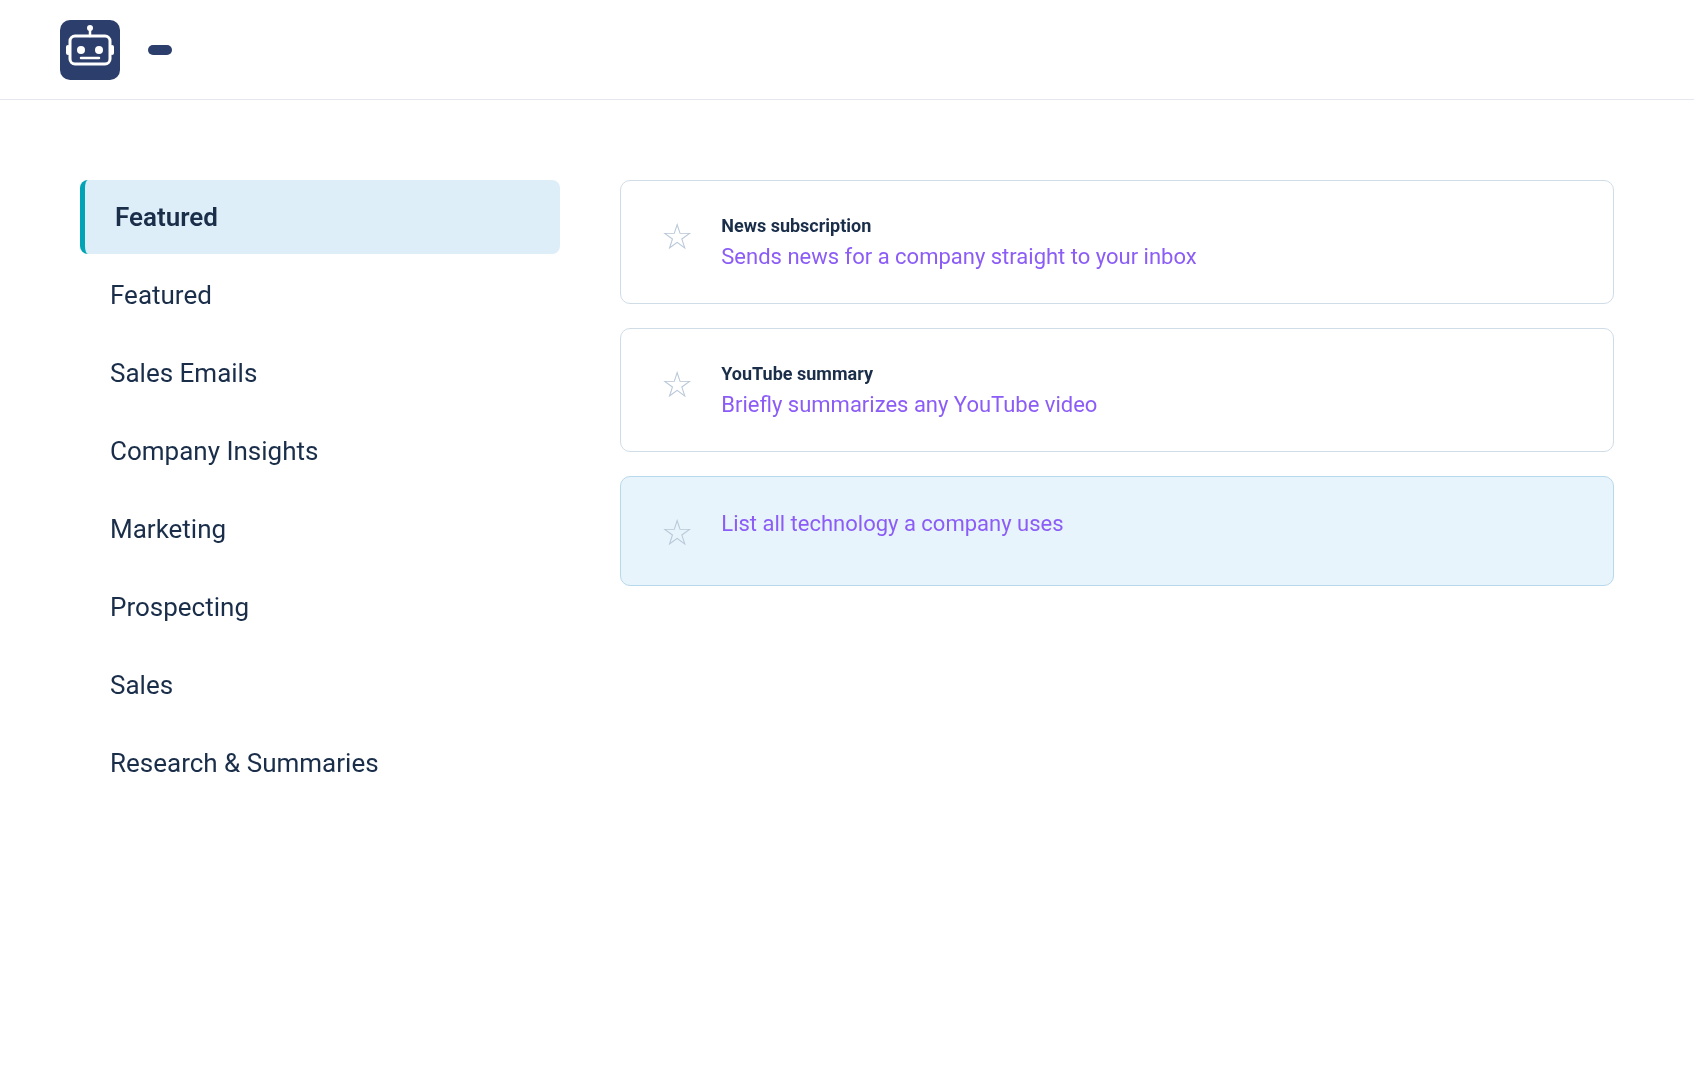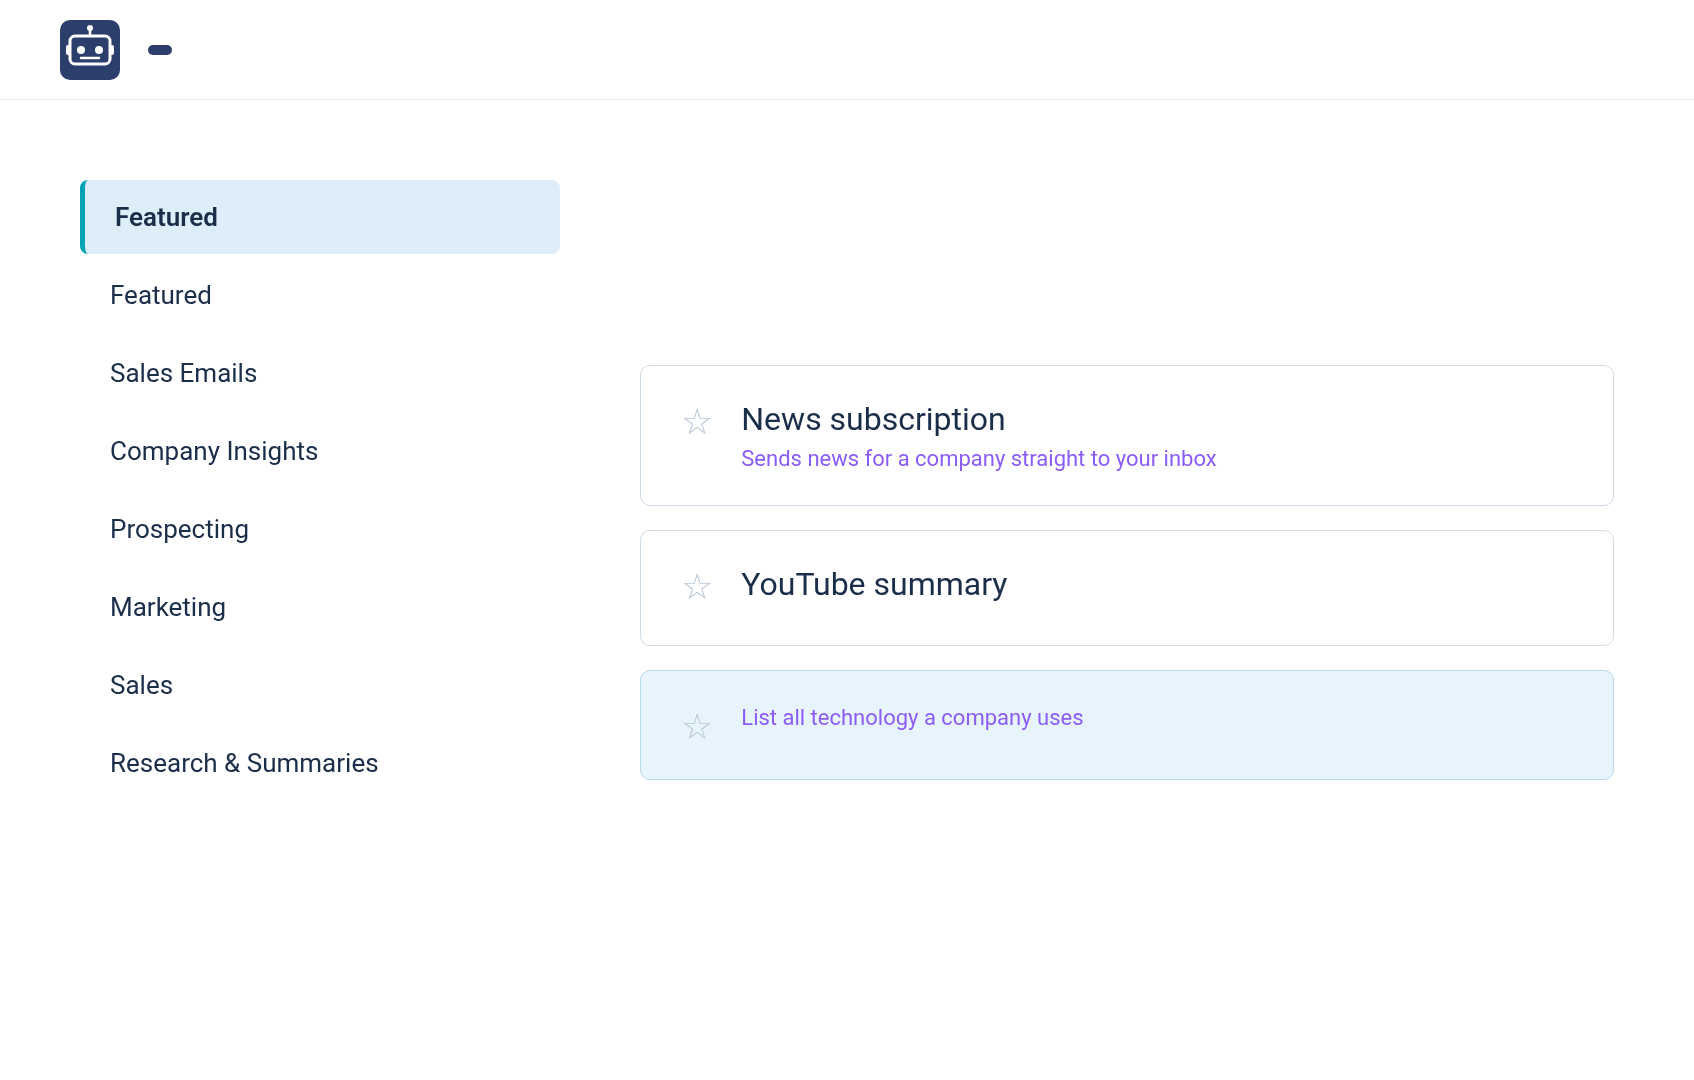--- a/index.html
+++ b/index.html
@@ -85,22 +85,21 @@
       right: 0;
       height: 5px;
       background: #1a2e4a;
       border-radius: 3px 3px 0 0;
     }
 
     
     .main-container {
       display: flex;
       padding: 60px 80px;
-      gap: 80px;
-      align-items: flex-end;
+      gap: 60px;
     }
 
     
     .sidebar {
       width: 480px;
       flex-shrink: 0;
       padding-top: 20px;
     }
 
     .sidebar-item {
@@ -157,22 +156,22 @@
       flex-shrink: 0;
       margin-top: 4px;
       line-height: 1;
     }
 
     .template-info {
       flex: 1;
     }
 
     .template-title {
-      font-size: 32px;
-      font-weight: 400;
+      font-size: 18px;
+      font-weight: 700;
       color: #1a2e4a;
       margin-bottom: 8px;
     }
 
     .template-desc {
       font-size: 22px;
       color: #8b5cf6;
       font-weight: 400;
     }
   </style>
@@ -215,24 +214,24 @@
       <div class="sidebar-item">
         <span>Featured</span>
       </div>
       <div class="sidebar-item">
         <span>Sales Emails</span>
       </div>
       <div class="sidebar-item">
         <span>Company Insights</span>
       </div>
       <div class="sidebar-item">
+        <span>Marketing</span>
+      </div>
+      <div class="sidebar-item">
         <span>Prospecting</span>
-      </div>
-      <div class="sidebar-item">
-        <span>Marketing</span>
       </div>
       <div class="sidebar-item">
         <span>Sales</span>
       </div>
       <div class="sidebar-item">
         <span>Research &amp; Summaries</span>
       </div>
     </aside>
 
   <main class="templates-content">
@@ -241,20 +240,21 @@
         <span class="star-icon">☆</span>
         <div class="template-info">
           <div class="template-title">News subscription</div>
           <div class="template-desc">Sends news for a company straight to your inbox</div>
         </div>
       </div>
       <div class="template-card">
         <span class="star-icon">☆</span>
         <div class="template-info">
           <div class="template-title">YouTube summary</div>
+          <div class="template-desc">Briefly summarizes any YouTube video</div>
         </div>
       </div>
       <div class="template-card highlighted">
         <span class="star-icon">☆</span>
         <div class="template-info">
           <div class="template-desc">List all technology a company uses</div>
         </div>
       </div>
     </main>
 

